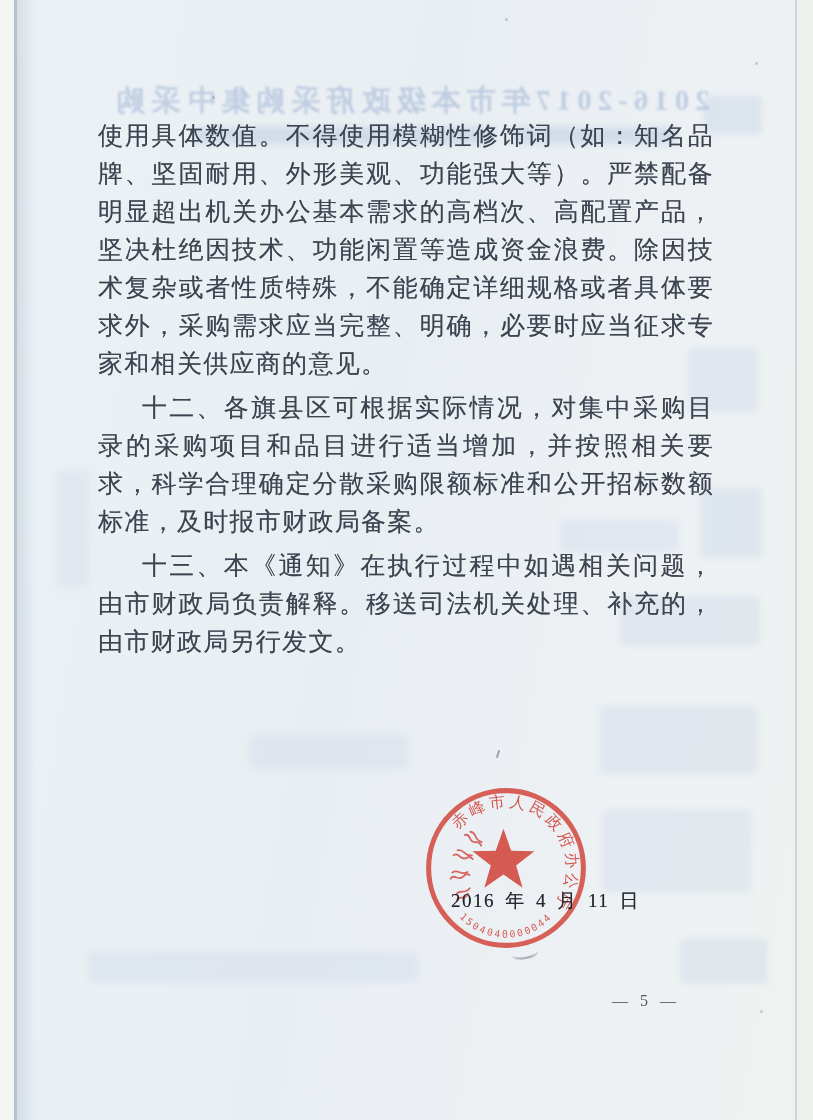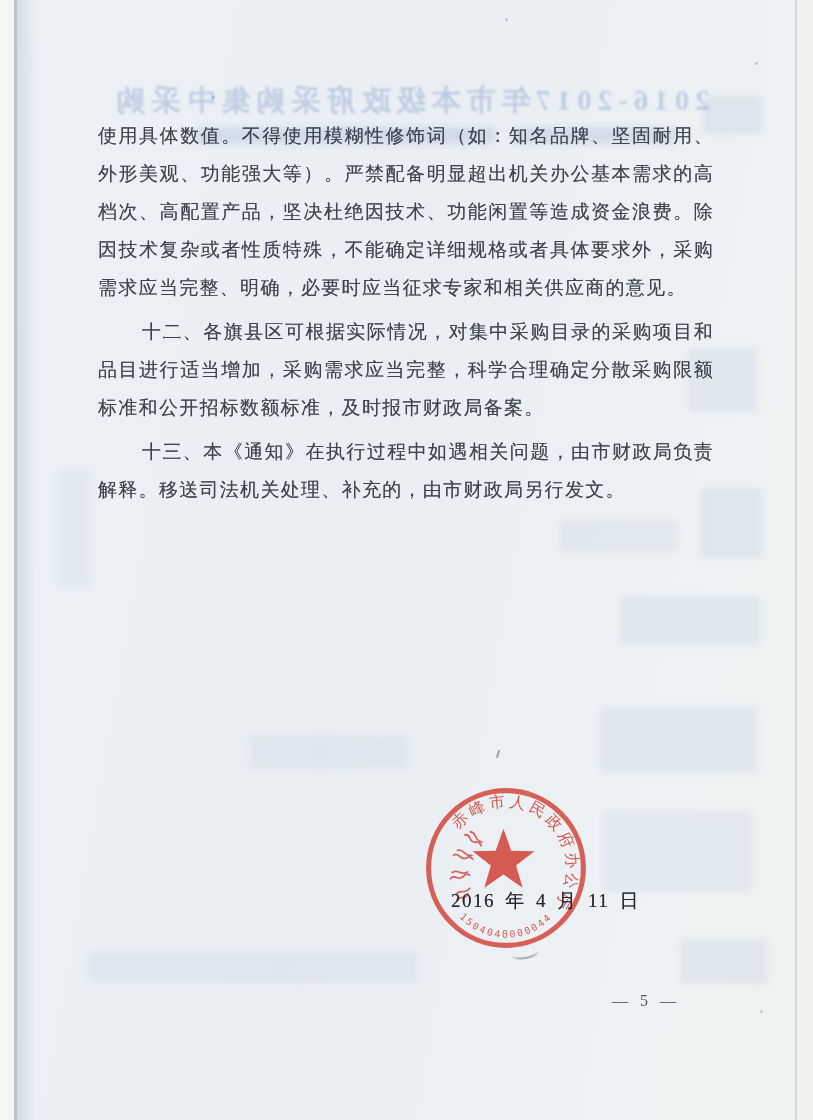--- a/index.html
+++ b/index.html
@@ -28,21 +28,21 @@
     white-space:nowrap;z-index:1;
   }
   .ghost-bar{position:absolute;background:rgba(157,180,212,.30);filter:blur(3px);border-radius:3px;z-index:1;}
   .speck{position:absolute;width:3px;height:3px;border-radius:50%;background:rgba(120,132,144,.4);}
 
   
   .body-text{
     position:absolute;left:98px;top:117px;width:616px;z-index:2;
   }
   .body-text p{
-    margin:0 0 6px 0;font-size:19px;line-height:38px;letter-spacing:1.3px;
+    margin:0 0 6px 0;font-size:25px;line-height:38px;letter-spacing:1.3px;
     text-align:justify;color:#3d4450;
     text-shadow:0 0 .5px rgba(61,68,80,.55);
   }
   .body-text p.indent{text-indent:44px;}
 
   
   .seal{position:absolute;left:422px;top:784px;width:168px;height:168px;z-index:3;opacity:.93;}
   .seal svg{display:block;}
 
   
@@ -95,21 +95,21 @@
   <div class="ghost-bar" style="left:88px;top:952px;width:330px;height:30px;opacity:.5;"></div>
   <div class="ghost-bar" style="left:680px;top:938px;width:88px;height:46px;opacity:.55;"></div>
 
   <div class="speck" style="left:755px;top:62px;"></div>
   <div class="speck" style="left:212px;top:96px;"></div>
   <div class="speck" style="left:505px;top:18px;"></div>
   <div class="speck" style="left:760px;top:1010px;"></div>
 
   <div class="body-text">
     <p>使用具体数值。不得使用模糊性修饰词（如：知名品牌、坚固耐用、外形美观、功能强大等）。严禁配备明显超出机关办公基本需求的高档次、高配置产品，坚决杜绝因技术、功能闲置等造成资金浪费。除因技术复杂或者性质特殊，不能确定详细规格或者具体要求外，采购需求应当完整、明确，必要时应当征求专家和相关供应商的意见。</p>
-    <p class="indent">十二、各旗县区可根据实际情况，对集中采购目录的采购项目和品目进行适当增加，采购需求应当完整，科学合理确定分散采购限额标准和公开招标数额标准，及时报市财政局备案。</p>
+    <p class="indent">十二、各旗县区可根据实际情况，对集中采购目录的采购项目和品目进行适当增加，并按照相关要求，科学合理确定分散采购限额标准和公开招标数额标准，及时报市财政局备案。</p>
     <p class="indent">十三、本《通知》在执行过程中如遇相关问题，由市财政局负责解释。移送司法机关处理、补充的，由市财政局另行发文。</p>
   </div>
 
   <div class="seal">
     <svg width="168" height="168" viewBox="0 0 165 165">
       <circle cx="82.5" cy="82.5" r="76" fill="none" stroke="#d0392e" stroke-width="5" opacity="0.85"></circle>
       <polygon points="80,44 87.6,65.5 110.4,66.1 92.4,80 98.8,101.9 80,89 61.2,101.9 67.6,80 49.6,66.1 72.4,65.5" fill="#d0392e" opacity="0.88"></polygon>
       <path id="sealArc" d="M 22.5 82.5 a 60 60 0 1 1 120 0 a 60 60 0 1 1 -120 0" fill="none"></path>
       <text font-size="15.5" letter-spacing="3.5" fill="#d0392e" opacity="0.9" font-family="Liberation Serif, DejaVu Serif, serif">
         <textPath href="#sealArc" startOffset="40">赤峰市人民政府办公厅</textPath>

